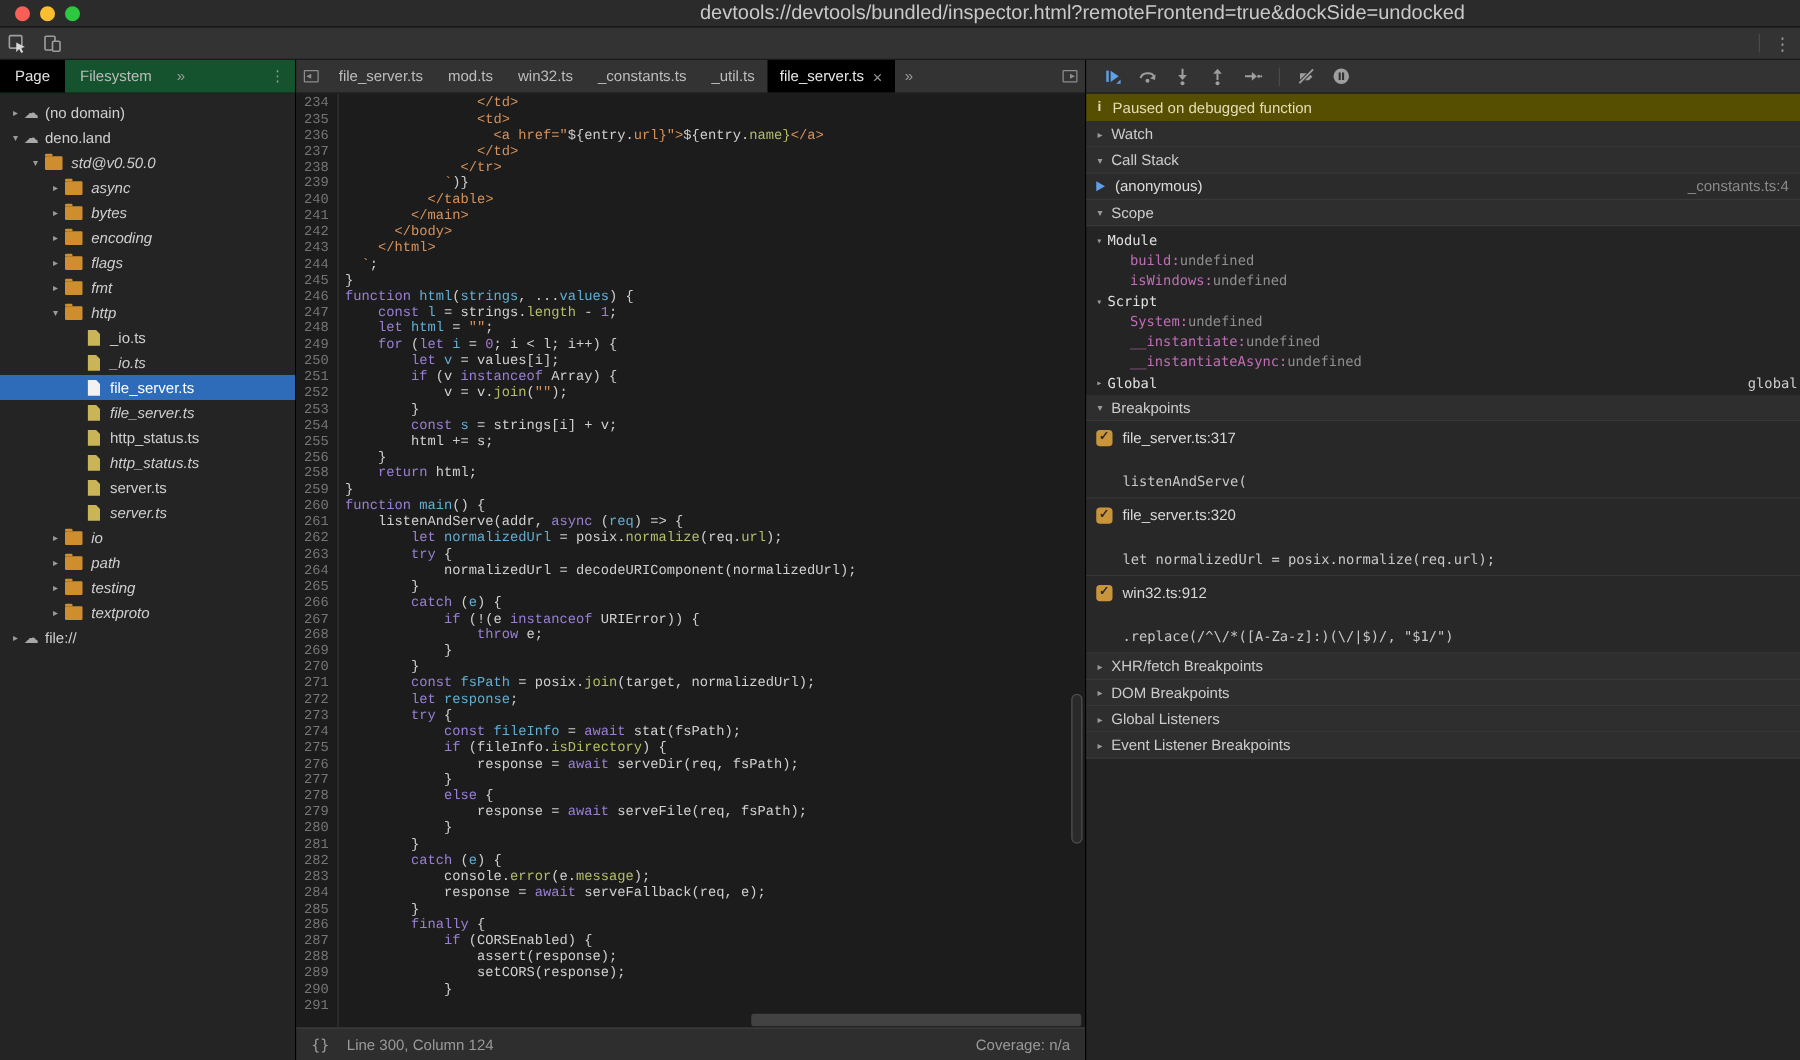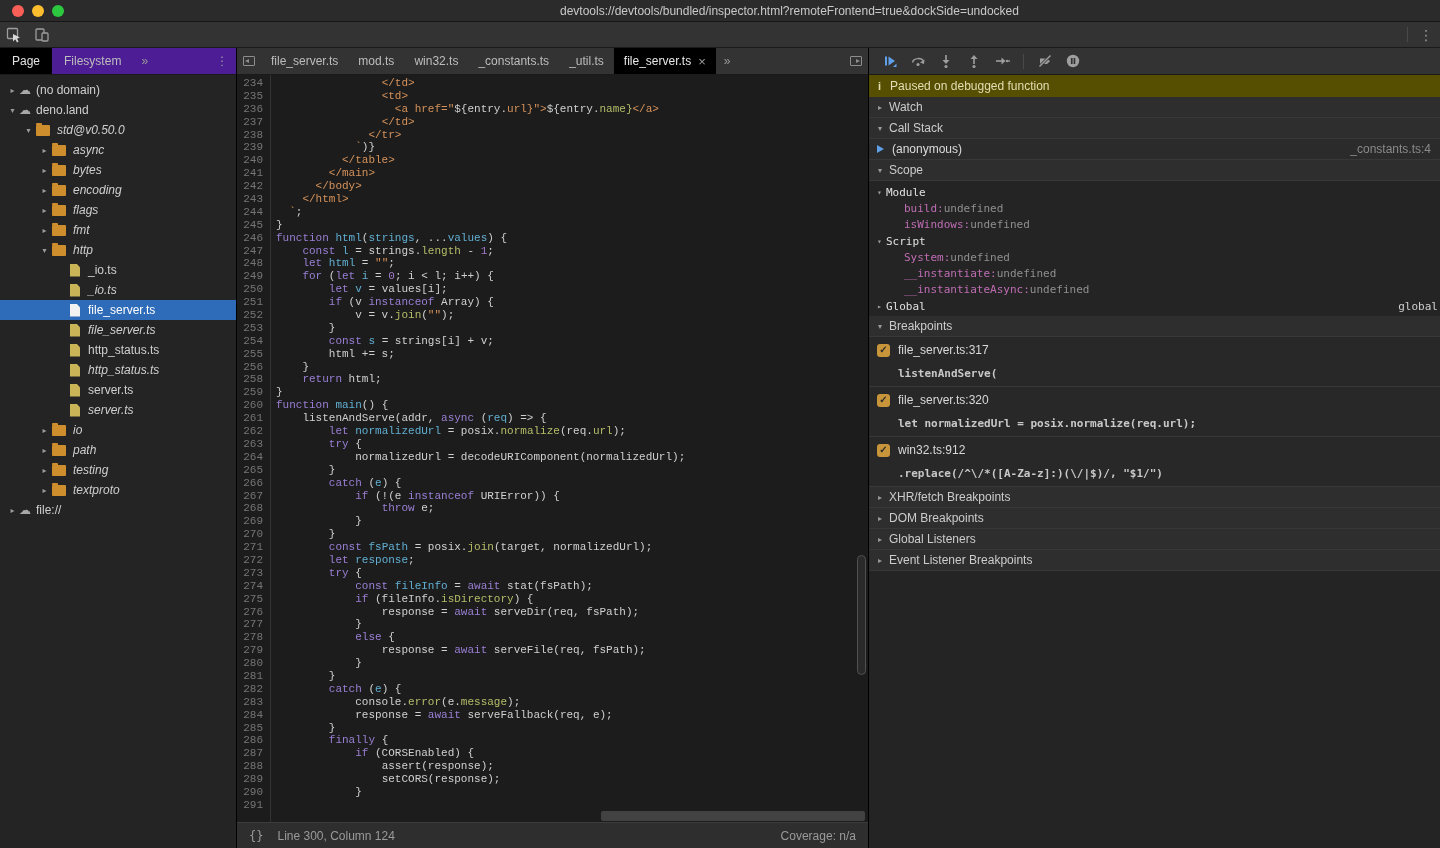--- a/index.html
+++ b/index.html
@@ -4,38 +4,38 @@
 <style>
   *{margin:0;padding:0;box-sizing:border-box;}
   html,body{width:1440px;height:848px;overflow:hidden;background:#242424;
     font-family:"Liberation Sans",sans-serif;-webkit-font-smoothing:antialiased;}
   .window{width:1440px;height:848px;display:flex;flex-direction:column;}
 
   
   .titlebar{height:22px;background:#2b2b2b;position:relative;flex:none;border-bottom:1px solid #161616;}
   .traffic{position:absolute;left:12px;top:5px;display:flex;gap:8px;}
   .light{width:12px;height:12px;border-radius:50%;}
-  .title{position:absolute;left:560px;top:0;line-height:22px;font-size:12px;color:#c9c9c9;white-space:nowrap;}
+  .title{position:absolute;left:560px;top:0;line-height:22px;font-size:16px;color:#c9c9c9;white-space:nowrap;}
 
   
   .main-toolbar{height:26px;background:#333;display:flex;align-items:stretch;border-bottom:1px solid #1a1a1a;flex:none;}
   .tool-btn{width:28px;display:flex;align-items:center;justify-content:center;cursor:default;}
   .vsep{width:1px;background:#4a4a4a;margin:5px 4px;}
   .tabstrip{display:flex;align-items:stretch;margin-left:12px;}
   .main-tab{padding:0 11px;font-size:12px;color:#bdbdbd;display:flex;align-items:center;white-space:nowrap;}
   .main-tab.active{background:#000;color:#e3e3e3;}
   .flex1{flex:1;}
   .dots{color:#9a9a9a;font-size:14px;letter-spacing:0;}
 
   
   .content{flex:1;display:flex;min-height:0;}
 
   
   .sidebar{width:237px;flex:none;background:#242424;border-right:1px solid #000;display:flex;flex-direction:column;}
-  .pane-tabbar{height:27px;background:#4c1d95;border-bottom:1px solid #1a1a1a;display:flex;align-items:stretch;flex:none;}
+  .pane-tabbar{height:27px;background:#14532d;border-bottom:1px solid #1a1a1a;display:flex;align-items:stretch;flex:none;}
   .pane-tab{padding:0 12px;display:flex;align-items:center;font-size:12px;color:#bdbdbd;}
   .pane-tab.active{background:#000;color:#e3e3e3;}
   .chev{padding:0 8px;display:flex;align-items:center;color:#9a9a9a;font-size:12px;}
   .tree{flex:1;overflow:hidden;padding-top:5px;}
   .tree-row{height:20px;display:flex;align-items:center;font-size:12px;color:#cfcfcf;white-space:nowrap;}
   .tree-row.selected{background:#2e6bb8;color:#fff;}
   .tree-row .lbl.it{font-style:italic;}
   .caret{width:13px;font-size:8px;color:#9a9a9a;text-align:center;flex:none;}
   .tree-row.selected .caret{color:#d8e6f5;}
   .cloud{font-size:12px;color:#a8a8a8;margin:0 5px 0 0;flex:none;line-height:1;}
@@ -88,21 +88,21 @@
   .scope-row .caret{width:13px;font-size:8px;}
   .scope-name{color:#e0e0e0;}
   .scope-prop{padding-left:35px;}
   .scope-key{color:#bf6db4;}
   .scope-val{color:#8f8f8f;}
   .scope-objval{margin-left:auto;color:#cfcfcf;padding-right:2px;}
   .bp{padding:5px 8px 6px 8px;border-bottom:1px solid #383838;background:#282828;flex:none;}
   .bp-top{display:flex;align-items:center;gap:8px;color:#d8d8d8;height:16px;}
   .bp-check{width:13px;height:13px;border-radius:3px;background:#c9953a;color:#2b2b2b;font-size:10px;font-weight:bold;
             display:flex;align-items:center;justify-content:center;flex:none;line-height:1;}
-  .bp-code{font-family:"DejaVu Sans Mono",monospace;font-size:11px;color:#c8c8c8;padding-left:21px;margin-top:9px;white-space:pre;font-weight:bold;}
+  .bp-code{font-family:"DejaVu Sans Mono",monospace;font-size:11px;color:#c8c8c8;padding-left:21px;margin-top:21px;white-space:pre;}
   svg.ic{display:block;}
 </style>
 </head>
 <body>
 
 <div class="window">
 
   <div class="titlebar">
     <div class="traffic">
       <span class="light" style="background:#f95f57"></span>

